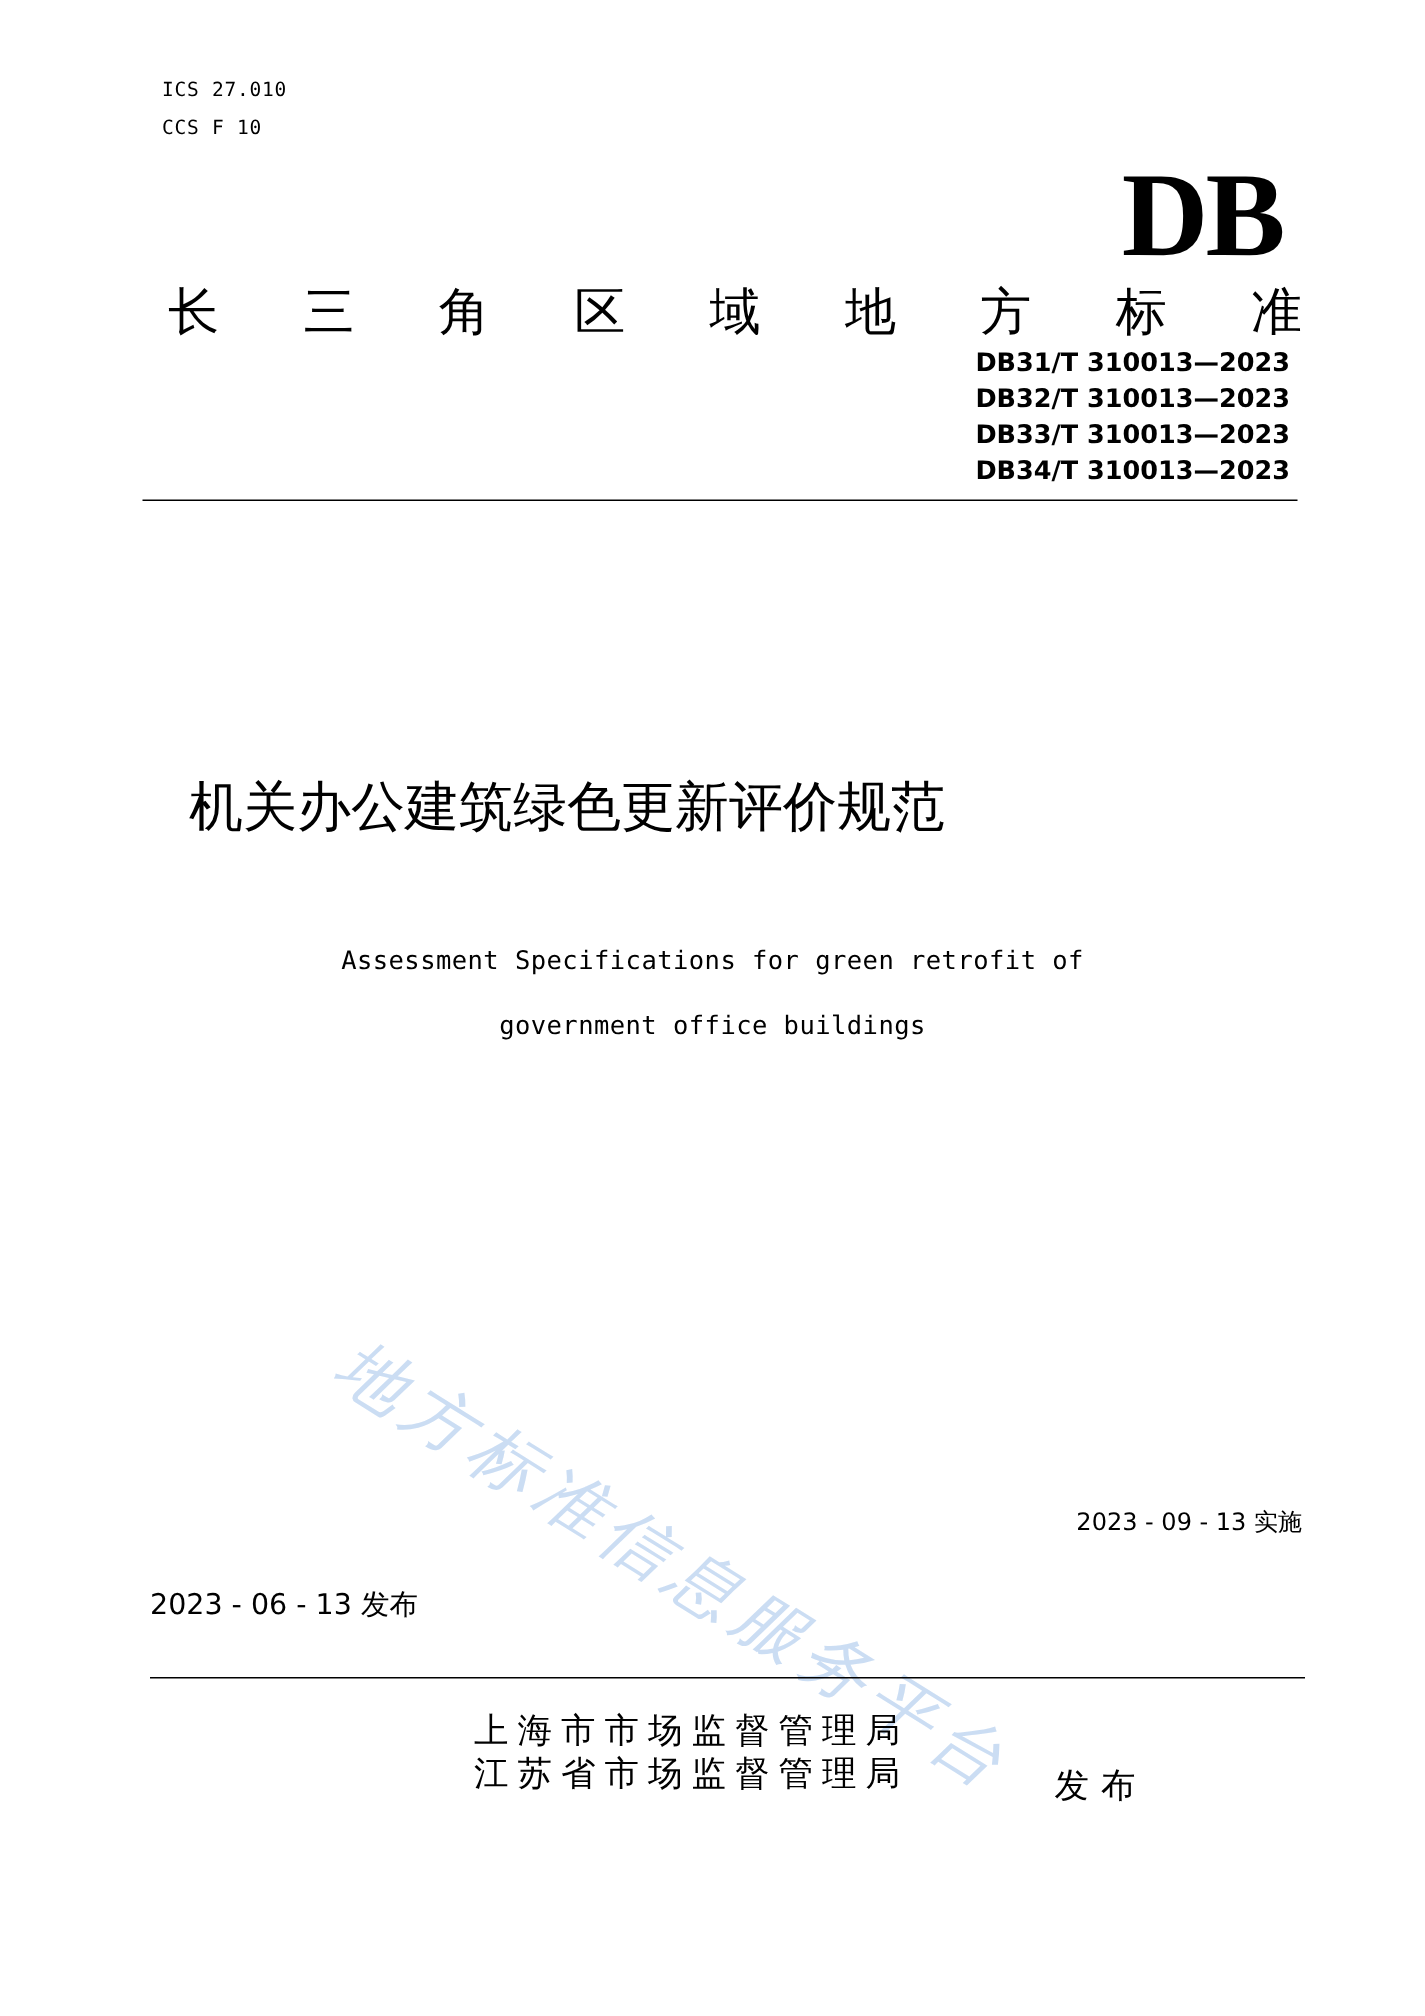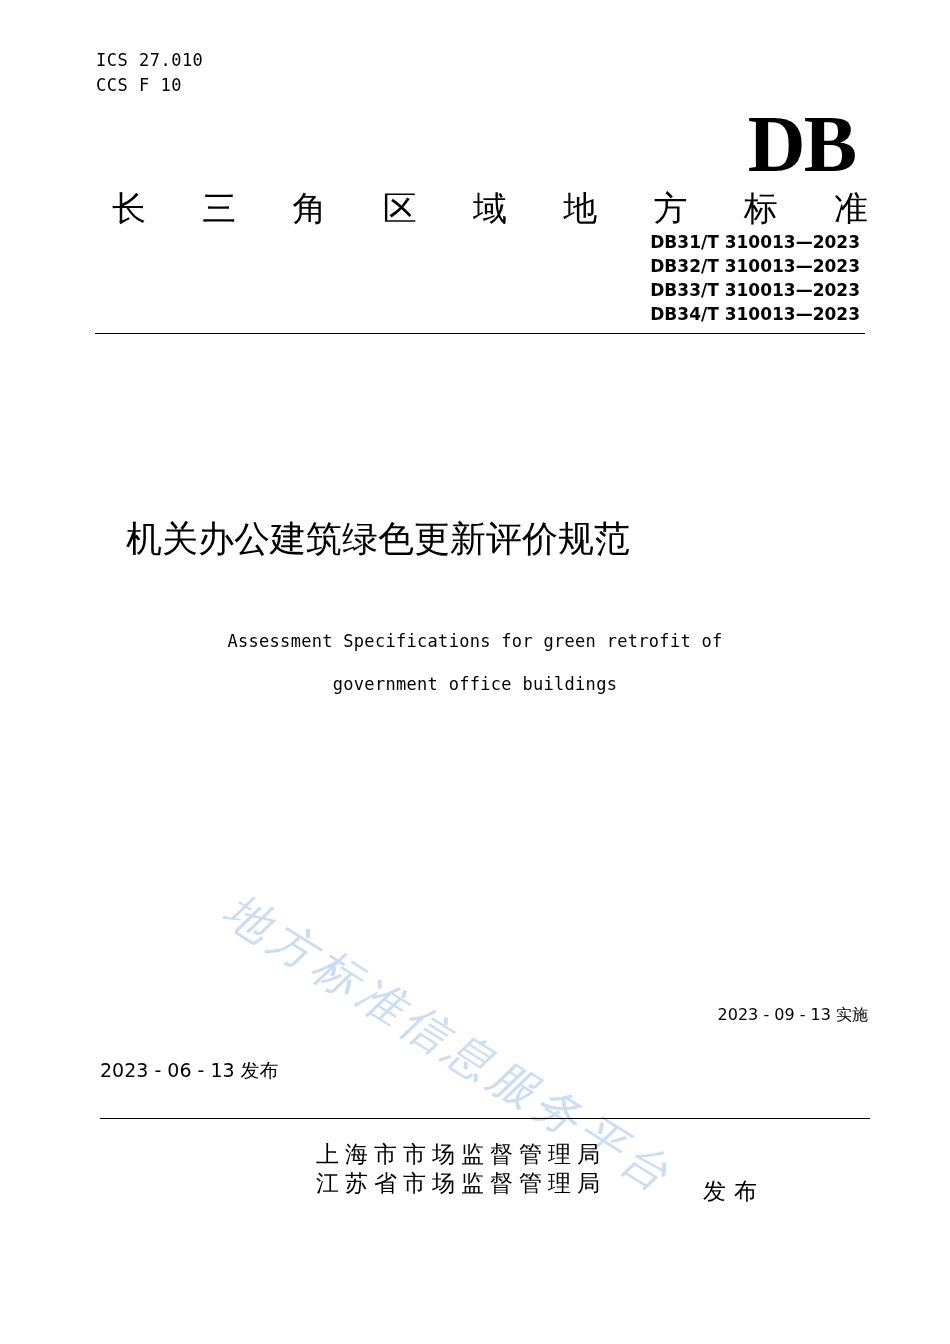--- a/index.html
+++ b/index.html
@@ -1,21 +1,21 @@
 <!DOCTYPE html>
 <html><head>
   <meta charset="utf-8">
   <style>
     html, body { margin: 0; padding: 0; background: #ffffff; }
     body { width: 950px; height: 1344px; position: relative; overflow: hidden; color: #000; }
     .abs { position: absolute; }
     .mono { font-family: "DejaVu Sans Mono", "Liberation Mono", monospace; }
     .sans { font-family: "DejaVu Sans", "Liberation Sans", sans-serif; }
 
-    .codes { left: 96px; top: 48px; font-size: 17px; line-height: 25px; letter-spacing: 0.5px; }
+    .codes { left: 108px; top: 48px; font-size: 13px; line-height: 25px; letter-spacing: 0.5px; }
     .db-mark { right: 95px; top: 76px; font-family: "Liberation Serif", "DejaVu Serif", serif; font-weight: bold; font-size: 80px; line-height: 90px; letter-spacing: -2px; margin-top: 23px; }
 
     .heading { left: 112px; width: 756px; top: 183px; display: flex; justify-content: space-between; font-size: 34px; line-height: 50px; }
 
     .stdnums { right: 90px; top: 230px; text-align: right; font-size: 17px; line-height: 24px; font-weight: bold; }
     .rule-top { left: 95px; width: 770px; top: 333px; height: 0; border-top: 1.5px solid #000; }
 
     .title { left: 0; width: 756px; top: 512px; text-align: center; font-size: 36px; line-height: 54px; }
     .subtitle { left: 0; width: 950px; top: 620px; text-align: center; font-size: 17px; line-height: 43px; letter-spacing: 0.3px; }
 

